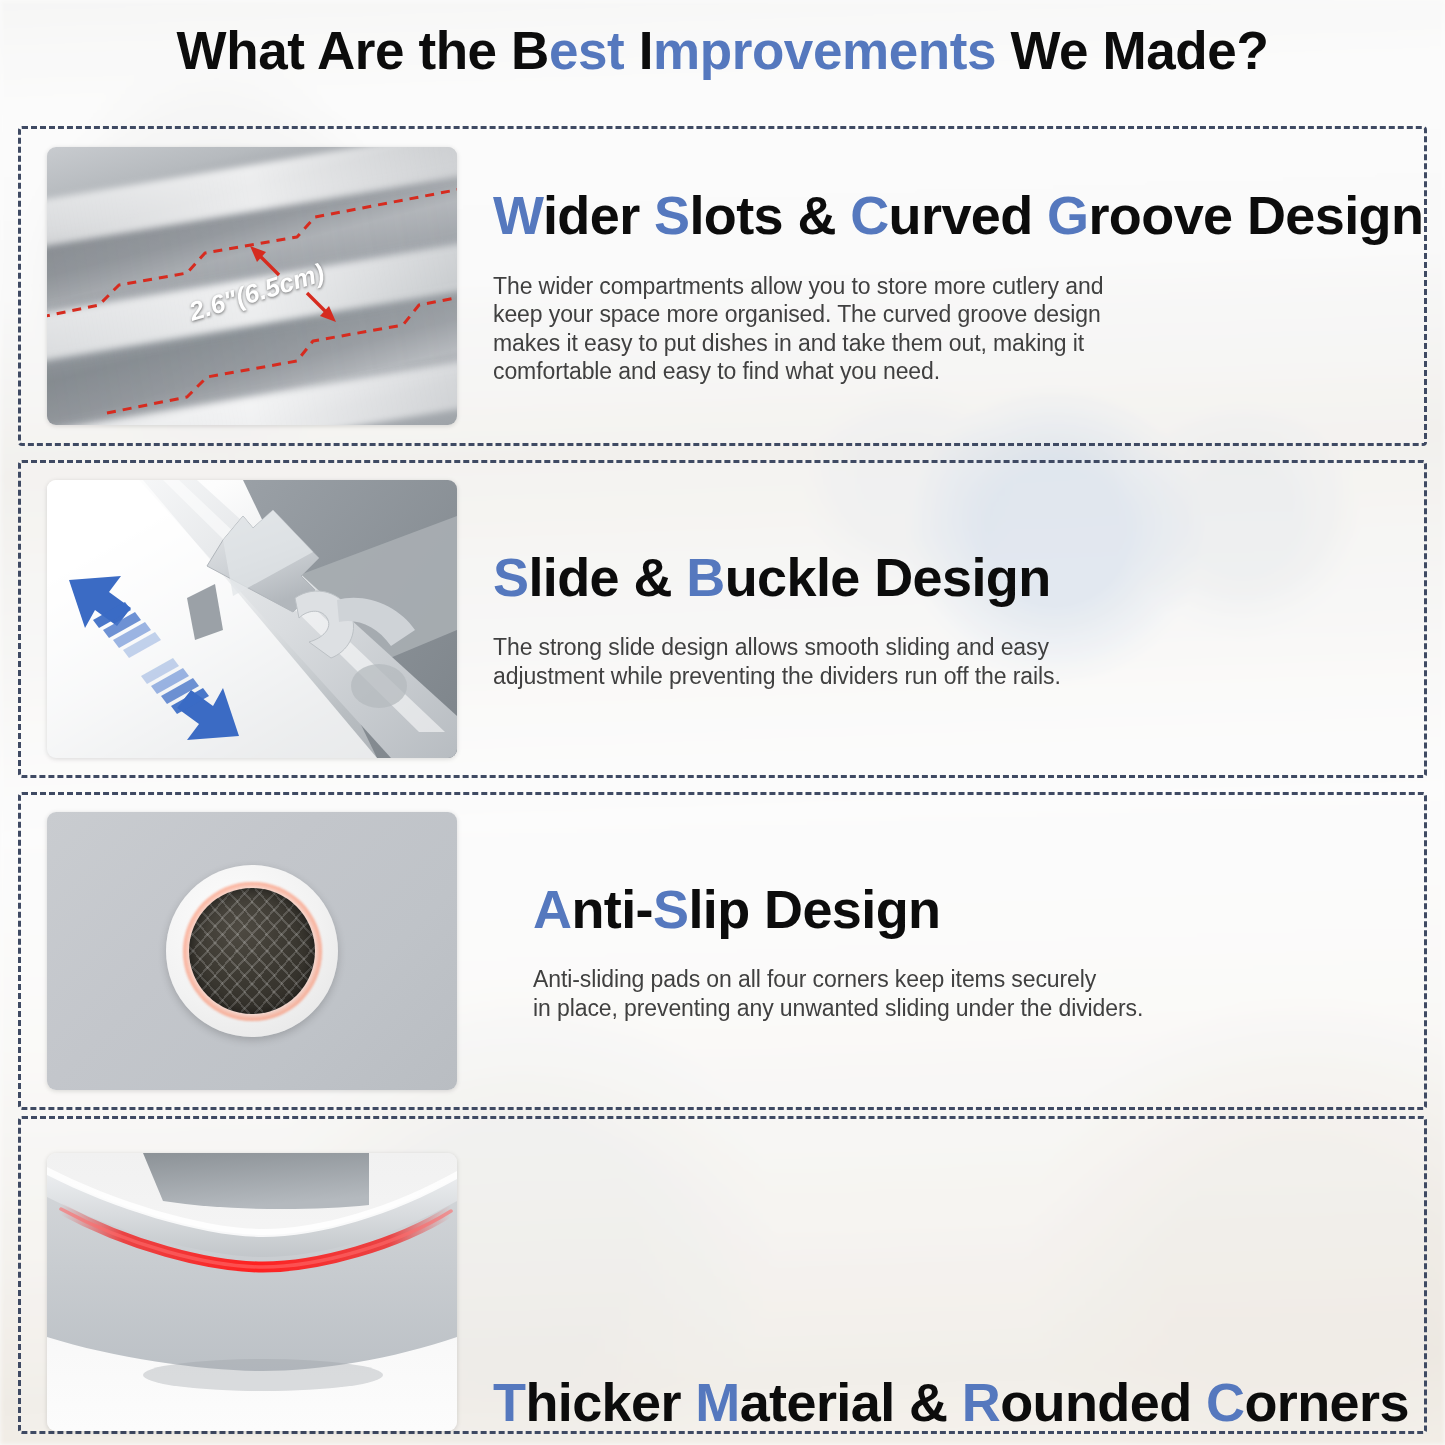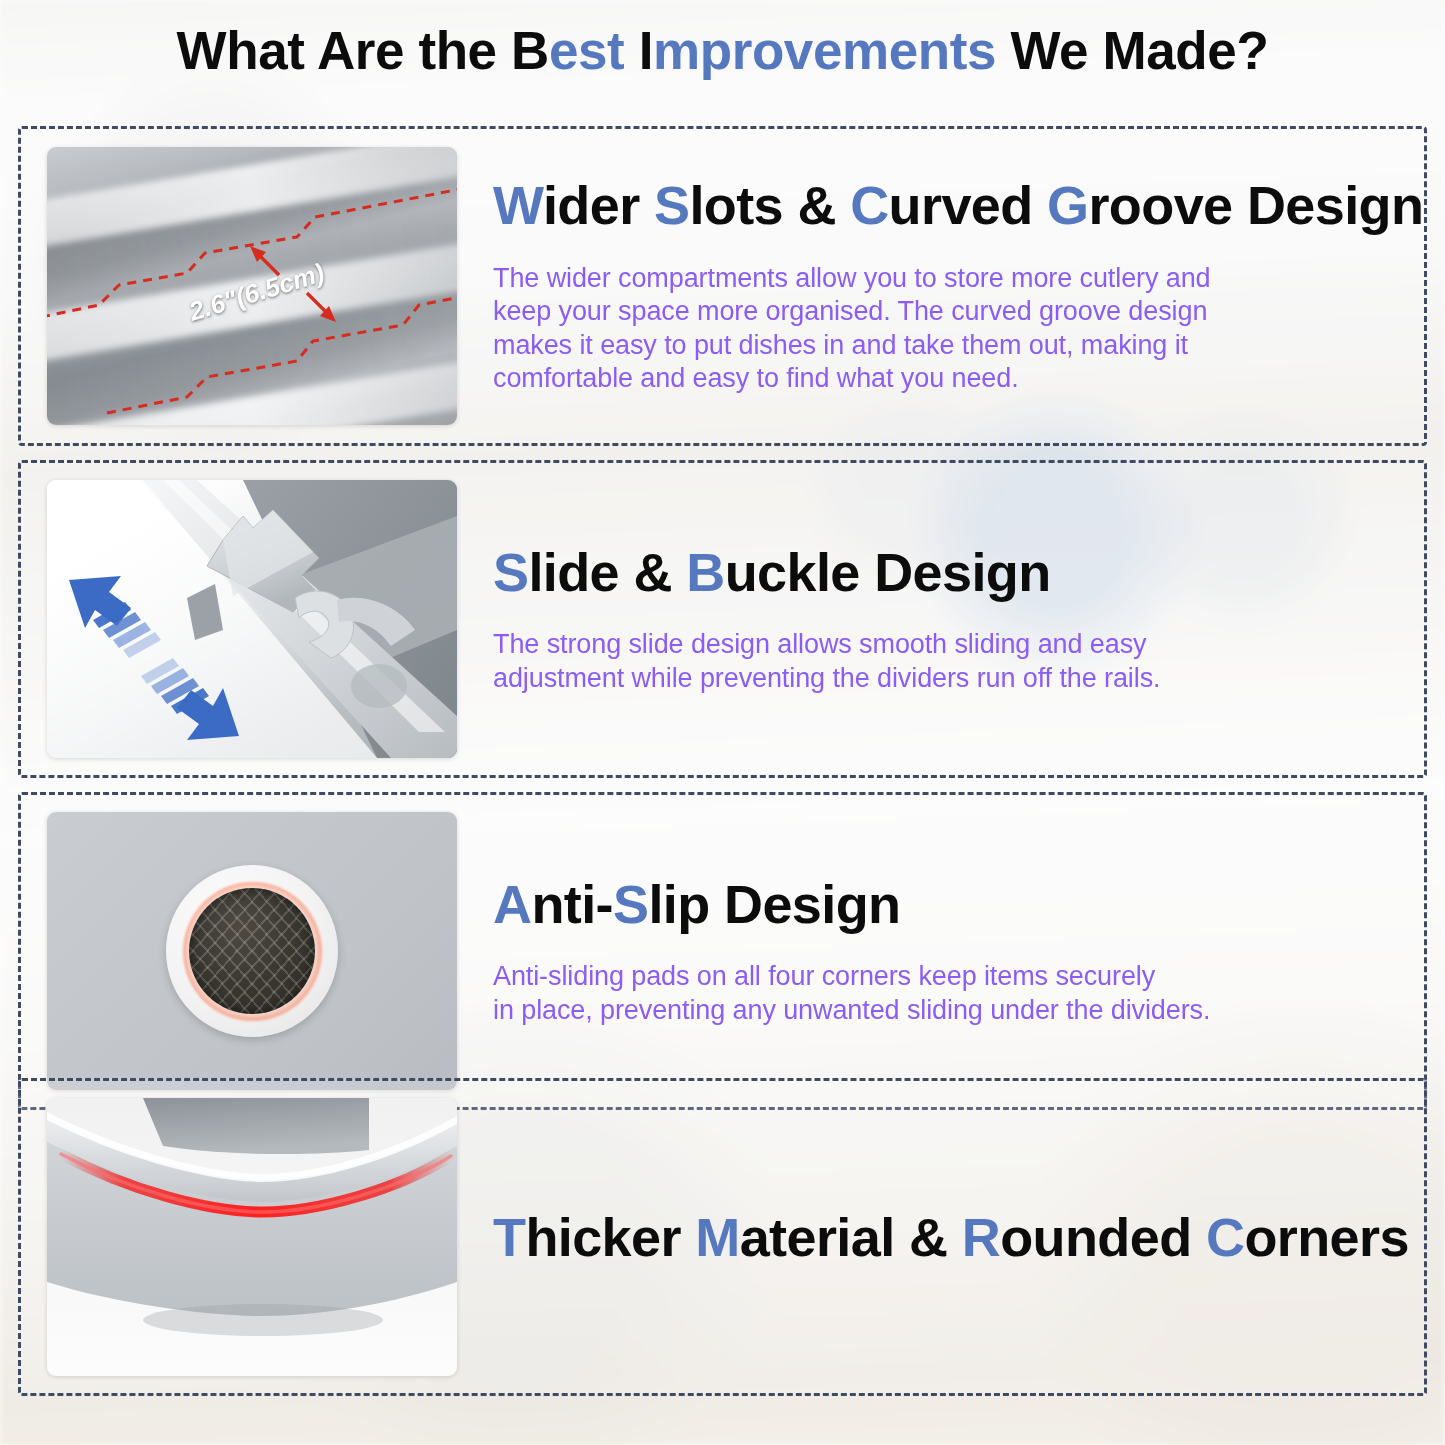--- a/index.html
+++ b/index.html
@@ -65,22 +65,22 @@
     left: 18px;
     width: 1409px;
     border: 3px dashed #3f4a63;
     border-radius: 4px;
     background: rgba(255,255,255,0.17);
     display: flex;
     align-items: center;
   }
   .p1 { top: 126px;  height: 320px; }
   .p2 { top: 460px;  height: 318px; justify-content: space-between; }
-  .p3 { top: 792px;  height: 318px; }
-  .p4 { top: 1078px; height: 318px; }
+  .p3 { top: 792px;  height: 318px; gap: 40px; }
+  .p4 { top: 1116px; height: 318px; align-items: flex-end; }
 
   .photo {
     position: relative;
     flex: 0 0 auto;
     width: 410px;
     height: 278px;
     margin-left: 26px;
     border-radius: 9px;
     overflow: hidden;
     box-shadow: 0 1px 5px rgba(0,0,0,0.14);
@@ -97,23 +97,23 @@
     font-weight: bold;
     color: #0c0c0c;
     letter-spacing: -0.6px;
     line-height: 1.08;
     white-space: nowrap;
   }
   .heading .hl { color: #5578be; }
 
   .body {
     margin-top: 27px;
-    font-size: 27px;
+    font-size: 23px;
     line-height: 1.24;
-    color: #8b5cf6;
+    color: #404040;
     letter-spacing: -0.1px;
     white-space: pre-line;
   }
 
   
   .ph1 {
     background:
       linear-gradient(166deg, #c8cbcf 0%, #b6babe 14%, #9ea2a7 24%,
                       #a8acb1 34%, #c3c6ca 41%, #b0b4b9 50%,
                       #9aa0a5 62%, #a9adb2 72%, #c6c9cd 80%,

